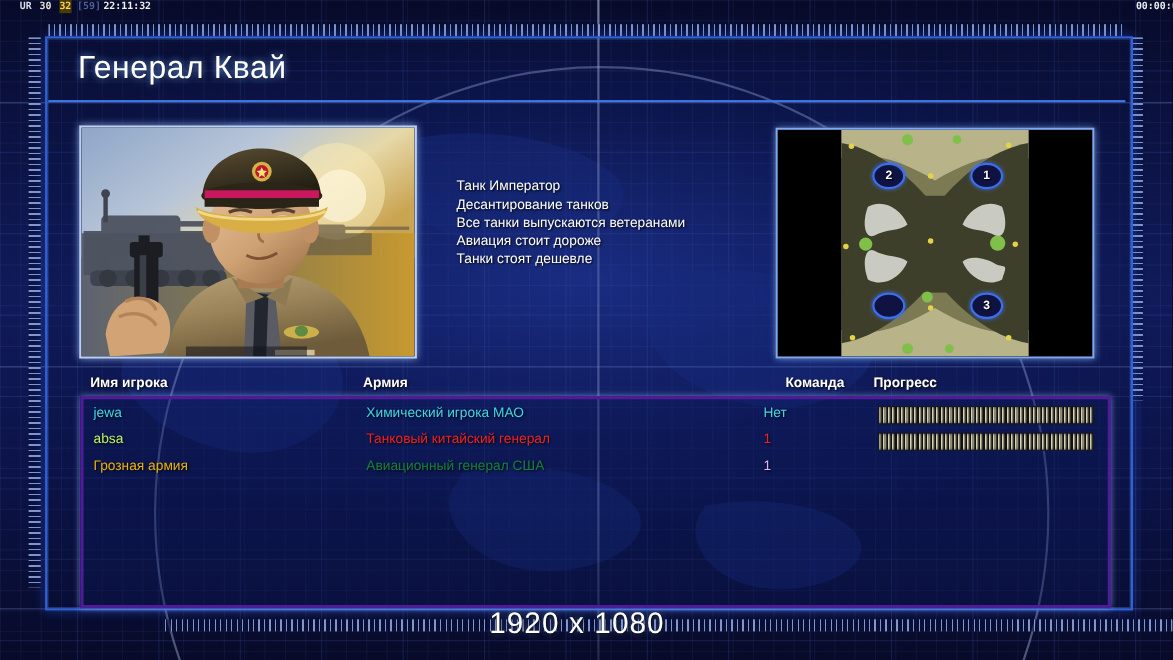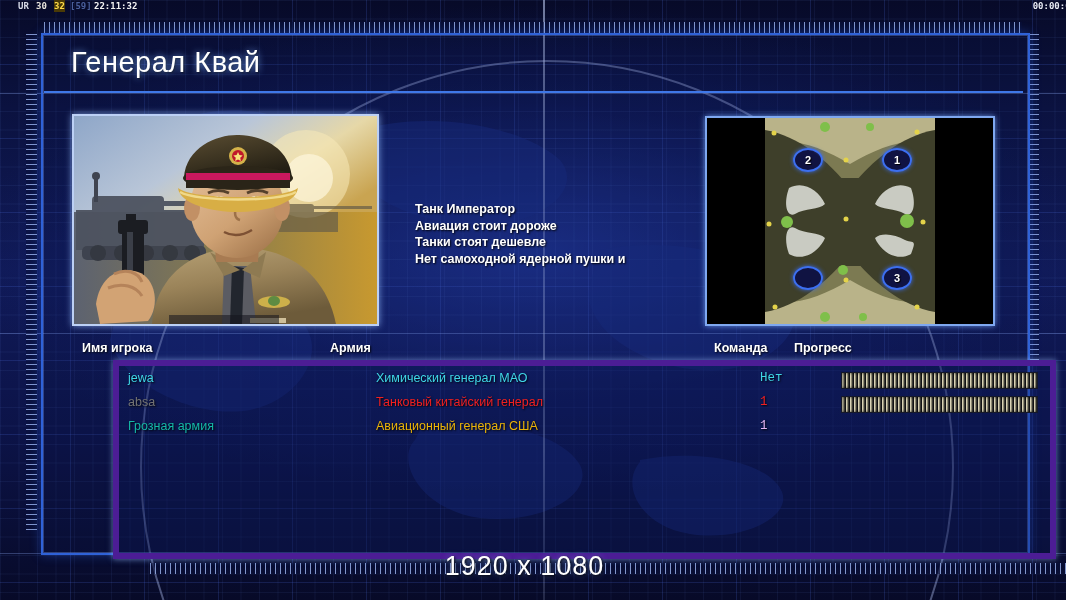--- a/index.html
+++ b/index.html
@@ -109,23 +109,22 @@
     border:2px solid #bcd0f5;
     box-shadow:0 0 7px rgba(150,190,255,.75);
     z-index:25;overflow:hidden;background:#1a2233;
   }
   #portrait{position:absolute;inset:0;}
 
   
   #desc{
     position:absolute;left:415px;top:161px;width:280px;
     z-index:25;
-    font-size:12.5px;font-weight:bold;color:#ffffff;line-height:16.6px;
+    font-size:12.5px;font-weight:normal;color:#ffffff;line-height:16.6px;
     text-shadow:1px 1px 2px rgba(0,0,0,.95);
-    margin-top:40px;
   }
   #desc div{white-space:nowrap;}
   #desc div.ind{padding-left:7px;}
 
   
   #mapWrap{
     position:absolute;left:705px;top:116px;width:286px;height:206px;
     border:2px solid #7fa8f0;
     box-shadow:0 0 6px rgba(120,170,255,.8);
     background:#000;z-index:25;overflow:hidden;
@@ -146,31 +145,31 @@
     position:absolute;top:0;font-size:12.5px;font-weight:bold;color:#ffffff;
     text-shadow:1px 1px 2px rgba(0,0,0,.9);white-space:nowrap;
   }
   #hName{left:0;}
   #hArmy{left:248px;}
   #hTeam{left:632px;text-align:right;}
   #hProg{left:712px;}
 
   #listBox{
     position:absolute;left:73px;top:360px;width:931px;height:187px;
-    border:6px solid #4c1d95;
+    border:3px solid #4c1d95;
     box-shadow:0 0 6px rgba(160,195,255,.6);
     background:rgba(14,26,90,0.30);
-    z-index:24;overflow:hidden;margin-left:40px;
+    z-index:24;overflow:hidden;
   }
   .row{position:absolute;left:0;width:931px;height:24px;}
   .cell{position:absolute;top:2px;font-size:12.5px;white-space:nowrap;
     text-shadow:1px 1px 2px rgba(0,0,0,.9);}
   .cName{left:9px;}
   .cArmy{left:257px;}
-  .cTeam{left:641px;font-family:Liberation Mono, monospace;}
+  .cTeam{left:618px;}
   .bar{
     position:absolute;left:722px;top:3px;width:195px;height:15px;
     border:1px solid #15182a;
     background-image:repeating-linear-gradient(to right,
       #d9d2b4 0px,#d9d2b4 1px,
       #8e8a74 1px,#8e8a74 2px,
       #3a3a34 2px,#3a3a34 3px,
       #111114 3px,#111114 4px);
     box-shadow:0 0 3px rgba(0,0,0,.7) inset;
   }
@@ -339,23 +338,24 @@
       <ellipse cx="200" cy="185" rx="6" ry="5" fill="#5e8b42"></ellipse>
     </g>
     <rect x="176" y="202" width="36" height="5" fill="#cfc09a"></rect>
 
     <rect x="95" y="199" width="110" height="9" fill="rgba(20,20,30,0.55)"></rect>
   </svg>
 </div>
 
 <div id="desc">
   <div>Танк Император</div>
+  <div>Десантирование танков</div>
+  <div>Все танки выпускаются ветеранами</div>
   <div>Авиация стоит дороже</div>
   <div>Танки стоят дешевле</div>
-  <div>Нет самоходной ядерной пушки и</div>
 </div>
 
 <div id="mapWrap">
   <svg id="mapImg" viewBox="0 0 286 206" preserveAspectRatio="none">
     <rect x="0" y="0" width="286" height="206" fill="#000000"></rect>
     <rect x="58" y="0" width="170" height="206" fill="#7c7a52"></rect>
 
     <path d="M58,0 L228,0 L228,26 C200,18 170,30 143,46 C116,30 86,18 58,26 Z" fill="#b9b389"></path>
     <path d="M58,206 L228,206 L228,182 C200,190 170,178 143,162 C116,178 86,190 58,182 Z" fill="#b9b389"></path>
 
@@ -414,33 +414,33 @@
   <span id="hName">Имя игрока</span>
   <span id="hArmy">Армия</span>
   <span id="hTeam">Команда</span>
   <span id="hProg">Прогресс</span>
 </div>
 
 <div id="listBox">
 
   <div class="row" style="top:3px;">
     <span class="cell cName" style="color:#3fd6e6">jewa</span>
-    <span class="cell cArmy" style="color:#3fd6e6">Химический генерал МАО</span>
+    <span class="cell cArmy" style="color:#3fd6e6">Химический игрока МАО</span>
     <span class="cell cTeam" style="color:#3fd6e6">Нет</span>
     <div class="bar"></div>
   </div>
 
   <div class="row" style="top:27px;">
-    <span class="cell cName" style="color:#737373">absa</span>
+    <span class="cell cName" style="color:#bef264">absa</span>
     <span class="cell cArmy" style="color:#f02020">Танковый китайский генерал</span>
     <span class="cell cTeam" style="color:#f02020">1</span>
     <div class="bar"></div>
   </div>
 
   <div class="row" style="top:51px;">
-    <span class="cell cName" style="color:#14b8a6">Грозная армия</span>
-    <span class="cell cArmy" style="color:#eab308">Авиационный генерал США</span>
+    <span class="cell cName" style="color:#eab308">Грозная армия</span>
+    <span class="cell cArmy" style="color:#15803d">Авиационный генерал США</span>
     <span class="cell cTeam" style="color:#e2b4f2">1</span>
   </div>
 
 </div>
 
 <div id="resText">1920 x 1080</div>
 
 </body></html>

